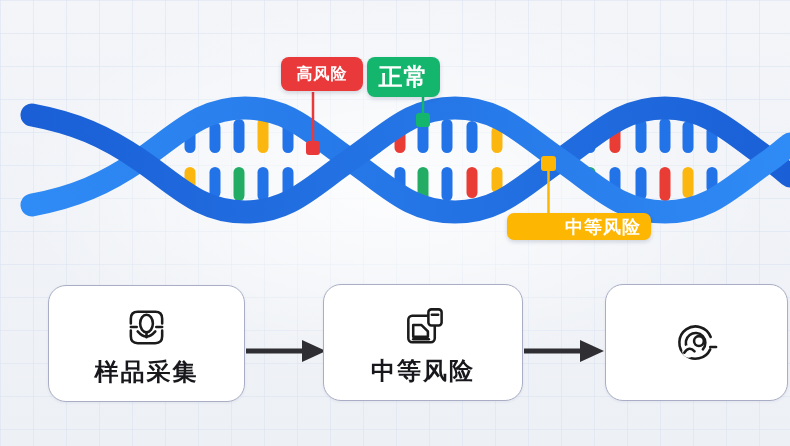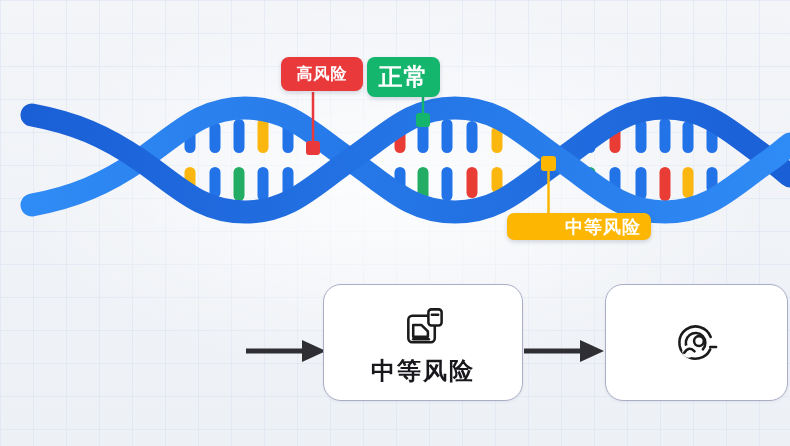--- a/index.html
+++ b/index.html
@@ -119,20 +119,32 @@
   <div class="tag tag-high" style="background: rgb(233, 57, 59); color: rgb(255, 255, 255);">
     <span>高风险</span>
   </div>
   <div class="tag tag-normal" style="background: rgb(20, 181, 108); color: rgb(255, 255, 255);">
     <span>正常</span>
   </div>
   <div class="tag tag-medium" style="background: rgb(253, 182, 2); color: rgb(255, 255, 255);">
     <span>中等风险</span>
   </div>
 
+  <div class="step-box step-1">
+    <svg class="step-icon" viewBox="0 0 48 48" fill="none" stroke="#1b1b1b" stroke-width="2.6" stroke-linecap="round" stroke-linejoin="round">
+      <path d="M8,20 V15 Q8,8 15,8 H33 Q40,8 40,15 V20"></path>
+      <path d="M40,27 V33 Q40,40 33,40 H15 Q8,40 8,33 V27"></path>
+      <line x1="8" y1="23.5" x2="14" y2="23.5"></line>
+      <line x1="34" y1="23.5" x2="40" y2="23.5"></line>
+      <ellipse cx="24" cy="20" rx="6.5" ry="9"></ellipse>
+      <line x1="24" y1="29" x2="24" y2="34"></line>
+      <path d="M15,28 Q24,38.5 33,28"></path>
+    </svg>
+    <div class="step-label">样品采集</div>
+  </div>
 
   <svg class="arrow arrow-1" viewBox="0 0 80 22">
     <line x1="0" y1="11" x2="58" y2="11" stroke-width="5" stroke="#2e2e33"></line>
     <polygon points="56,0 80,11 56,22" fill="#2e2e33"></polygon>
   </svg>
 
   <div class="step-box step-2">
     <svg class="step-icon" viewBox="0 0 48 48" fill="none" stroke="#1b1b1b" stroke-width="2.6" stroke-linecap="round" stroke-linejoin="round">
       <rect x="8.5" y="13" width="27" height="27" rx="4"></rect>
       <path d="M13.5,34.5 V22.5 H22 L28.5,29 V34.5 Z"></path>

